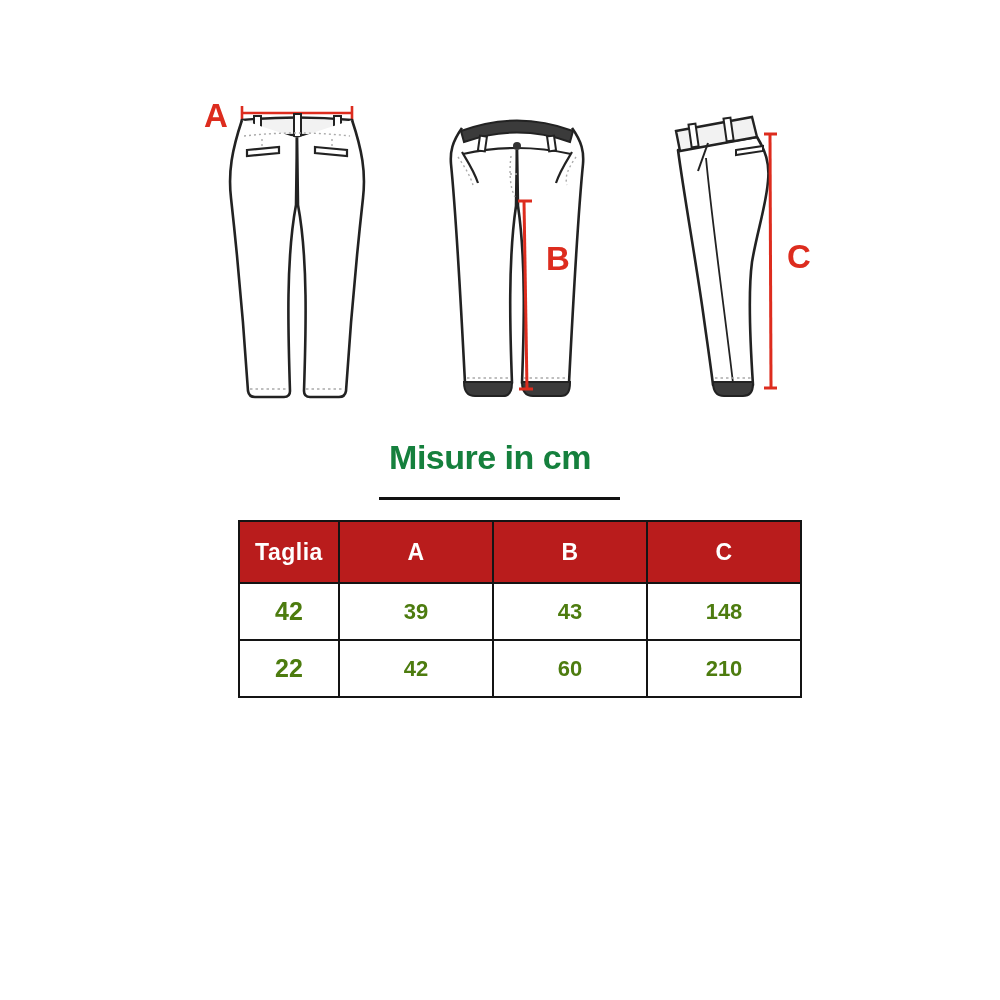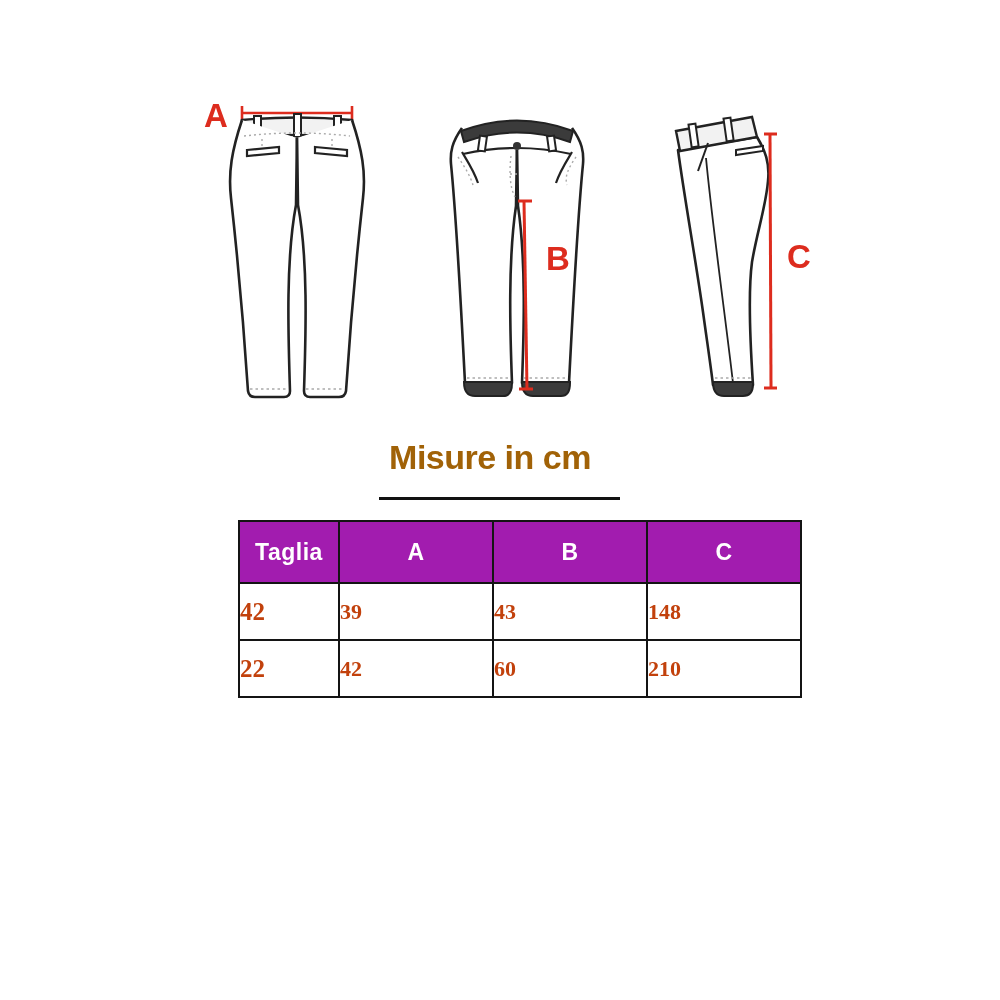--- a/index.html
+++ b/index.html
@@ -22,21 +22,21 @@
     letter-spacing: 0;
   }
   .page-title {
     position: absolute;
     left: 190px;
     top: 438px;
     width: 600px;
     text-align: center;
     font-size: 34px;
     font-weight: bold;
-    color: #a16207;
+    color: #15803d;
     letter-spacing: -0.5px;
   }
   .title-underline {
     position: absolute;
     left: 379px;
     top: 497px;
     width: 241px;
     height: 3px;
     background: #111111;
   }
@@ -44,39 +44,38 @@
     position: absolute;
     left: 238px;
     top: 520px;
     width: 562px;
     border-collapse: collapse;
     table-layout: fixed;
   }
   table.size-table col.c1 { width: 100px; }
   table.size-table col.c2, table.size-table col.c3, table.size-table col.c4 { width: 154px; }
   table.size-table th {
-    background: #a21caf;
+    background: #b91c1c;
     color: #ffffff;
     font-size: 23px;
     font-weight: bold;
     height: 62px;
     text-align: center;
     letter-spacing: 0.5px;
     border: 2px solid #141414;
   }
   table.size-table td {
     background: #ffffff;
-    color: #c2410c;
+    color: #4d7c0f;
     font-size: 22px;
     font-weight: bold;
     height: 57px;
-    text-align: left;
+    text-align: center;
     vertical-align: middle;
     border: 2px solid #141414;
-    font-family: Liberation Serif, serif;
   }
   table.size-table td.size-col { font-size: 25px; }
 </style>
 </head>
 <body>
 
 <div class="canvas">
 
   <svg class="drawing" style="left:195px; top:95px;" width="180" height="315" viewBox="195 95 180 315">
 

